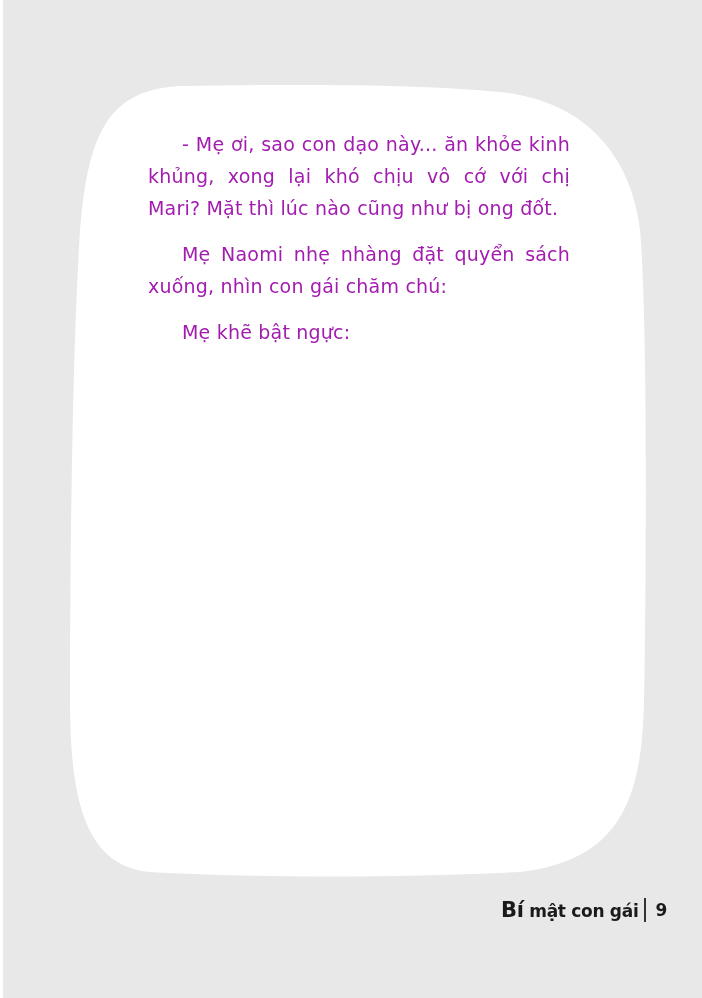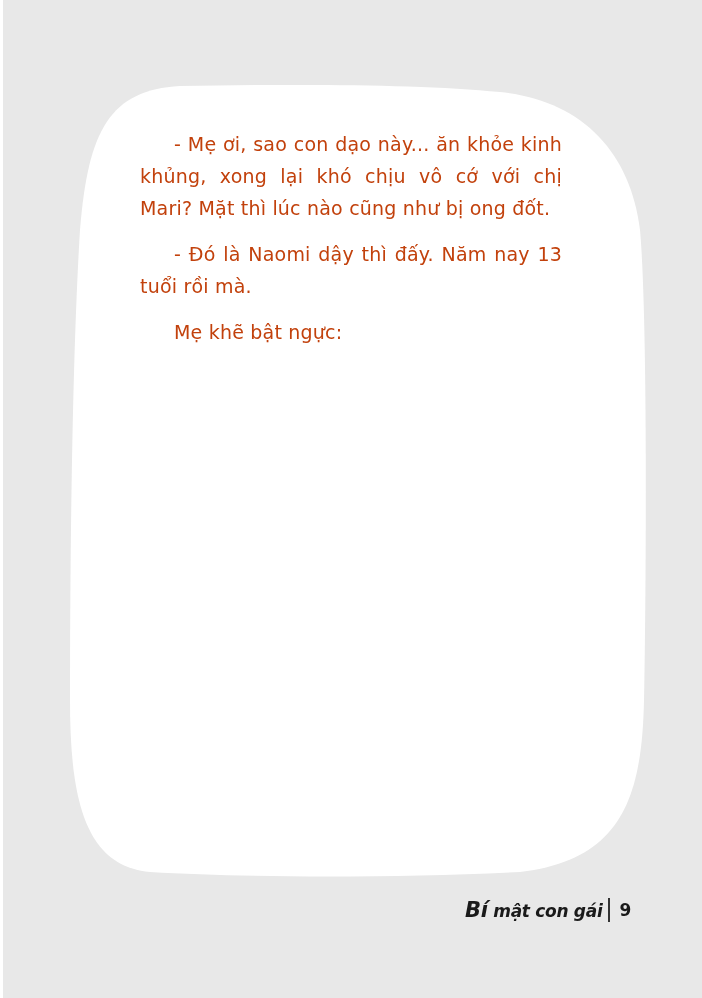--- a/index.html
+++ b/index.html
@@ -20,24 +20,24 @@
       width: 3px; height: 998px;
       background: #ffffff;
     }
     .blob {
       position: absolute;
       left: 0; top: 0;
       width: 702px; height: 998px;
     }
     .text-area {
       position: absolute;
-      left: 140px;
+      left: 148px;
       top: 128px;
       width: 422px;
-      color: #c2410c;
+      color: #a21caf;
       font-size: 19px;
       line-height: 32px;
       letter-spacing: 0.2px;
     }
     .para {
       margin: 0 0 14px 0;
       text-indent: 34px;
       text-align: justify;
       text-align-last: left;
     }
@@ -46,24 +46,24 @@
       position: absolute;
       top: 896px;
       left: 465px;
       height: 28px;
       display: flex;
       align-items: center;
       color: #1a1a1a;
     }
     .book-title {
       font-family: "DejaVu Sans", sans-serif;
-      font-style: italic;
       font-weight: bold;
       font-size: 17px;
       letter-spacing: -0.3px;
+      margin-left: 36px;
     }
     .book-title .big {
       font-size: 21px;
     }
     .sep {
       width: 2px;
       height: 24px;
       background: #333333;
       margin: 0 9px 0 6px;
     }
@@ -85,21 +85,21 @@
            C 648 320, 646 600, 644 700
            C 642 800, 620 860, 520 872
            C 400 878, 250 878, 150 872
            C 85 866, 70 800, 70 700
            C 70 560, 72 360, 80 230
            C 88 130, 110 90, 180 86 Z" fill="#ffffff"></path>
 </svg>
 
 <div class="text-area">
   <p class="para p0">- Mẹ ơi, sao con dạo này... ăn khỏe kinh khủng, xong lại khó chịu vô cớ với chị Mari? Mặt thì lúc nào cũng như bị ong đốt.</p>
-  <p class="para">- Đó là Naomi dậy thì đấy. Năm nay 13 tuổi rồi mà.</p>
+  <p class="para">Mẹ Naomi nhẹ nhàng đặt quyển sách xuống, nhìn con gái chăm chú:</p>
   <p class="para">Mẹ khẽ bật ngực:</p>
 </div>
 
 <div class="footer">
   <span class="book-title"><span class="big">Bí</span><span> mật con gái</span></span>
   <span class="sep"></span>
   <span class="page-number">9</span>
 </div>
 
 </body></html>

